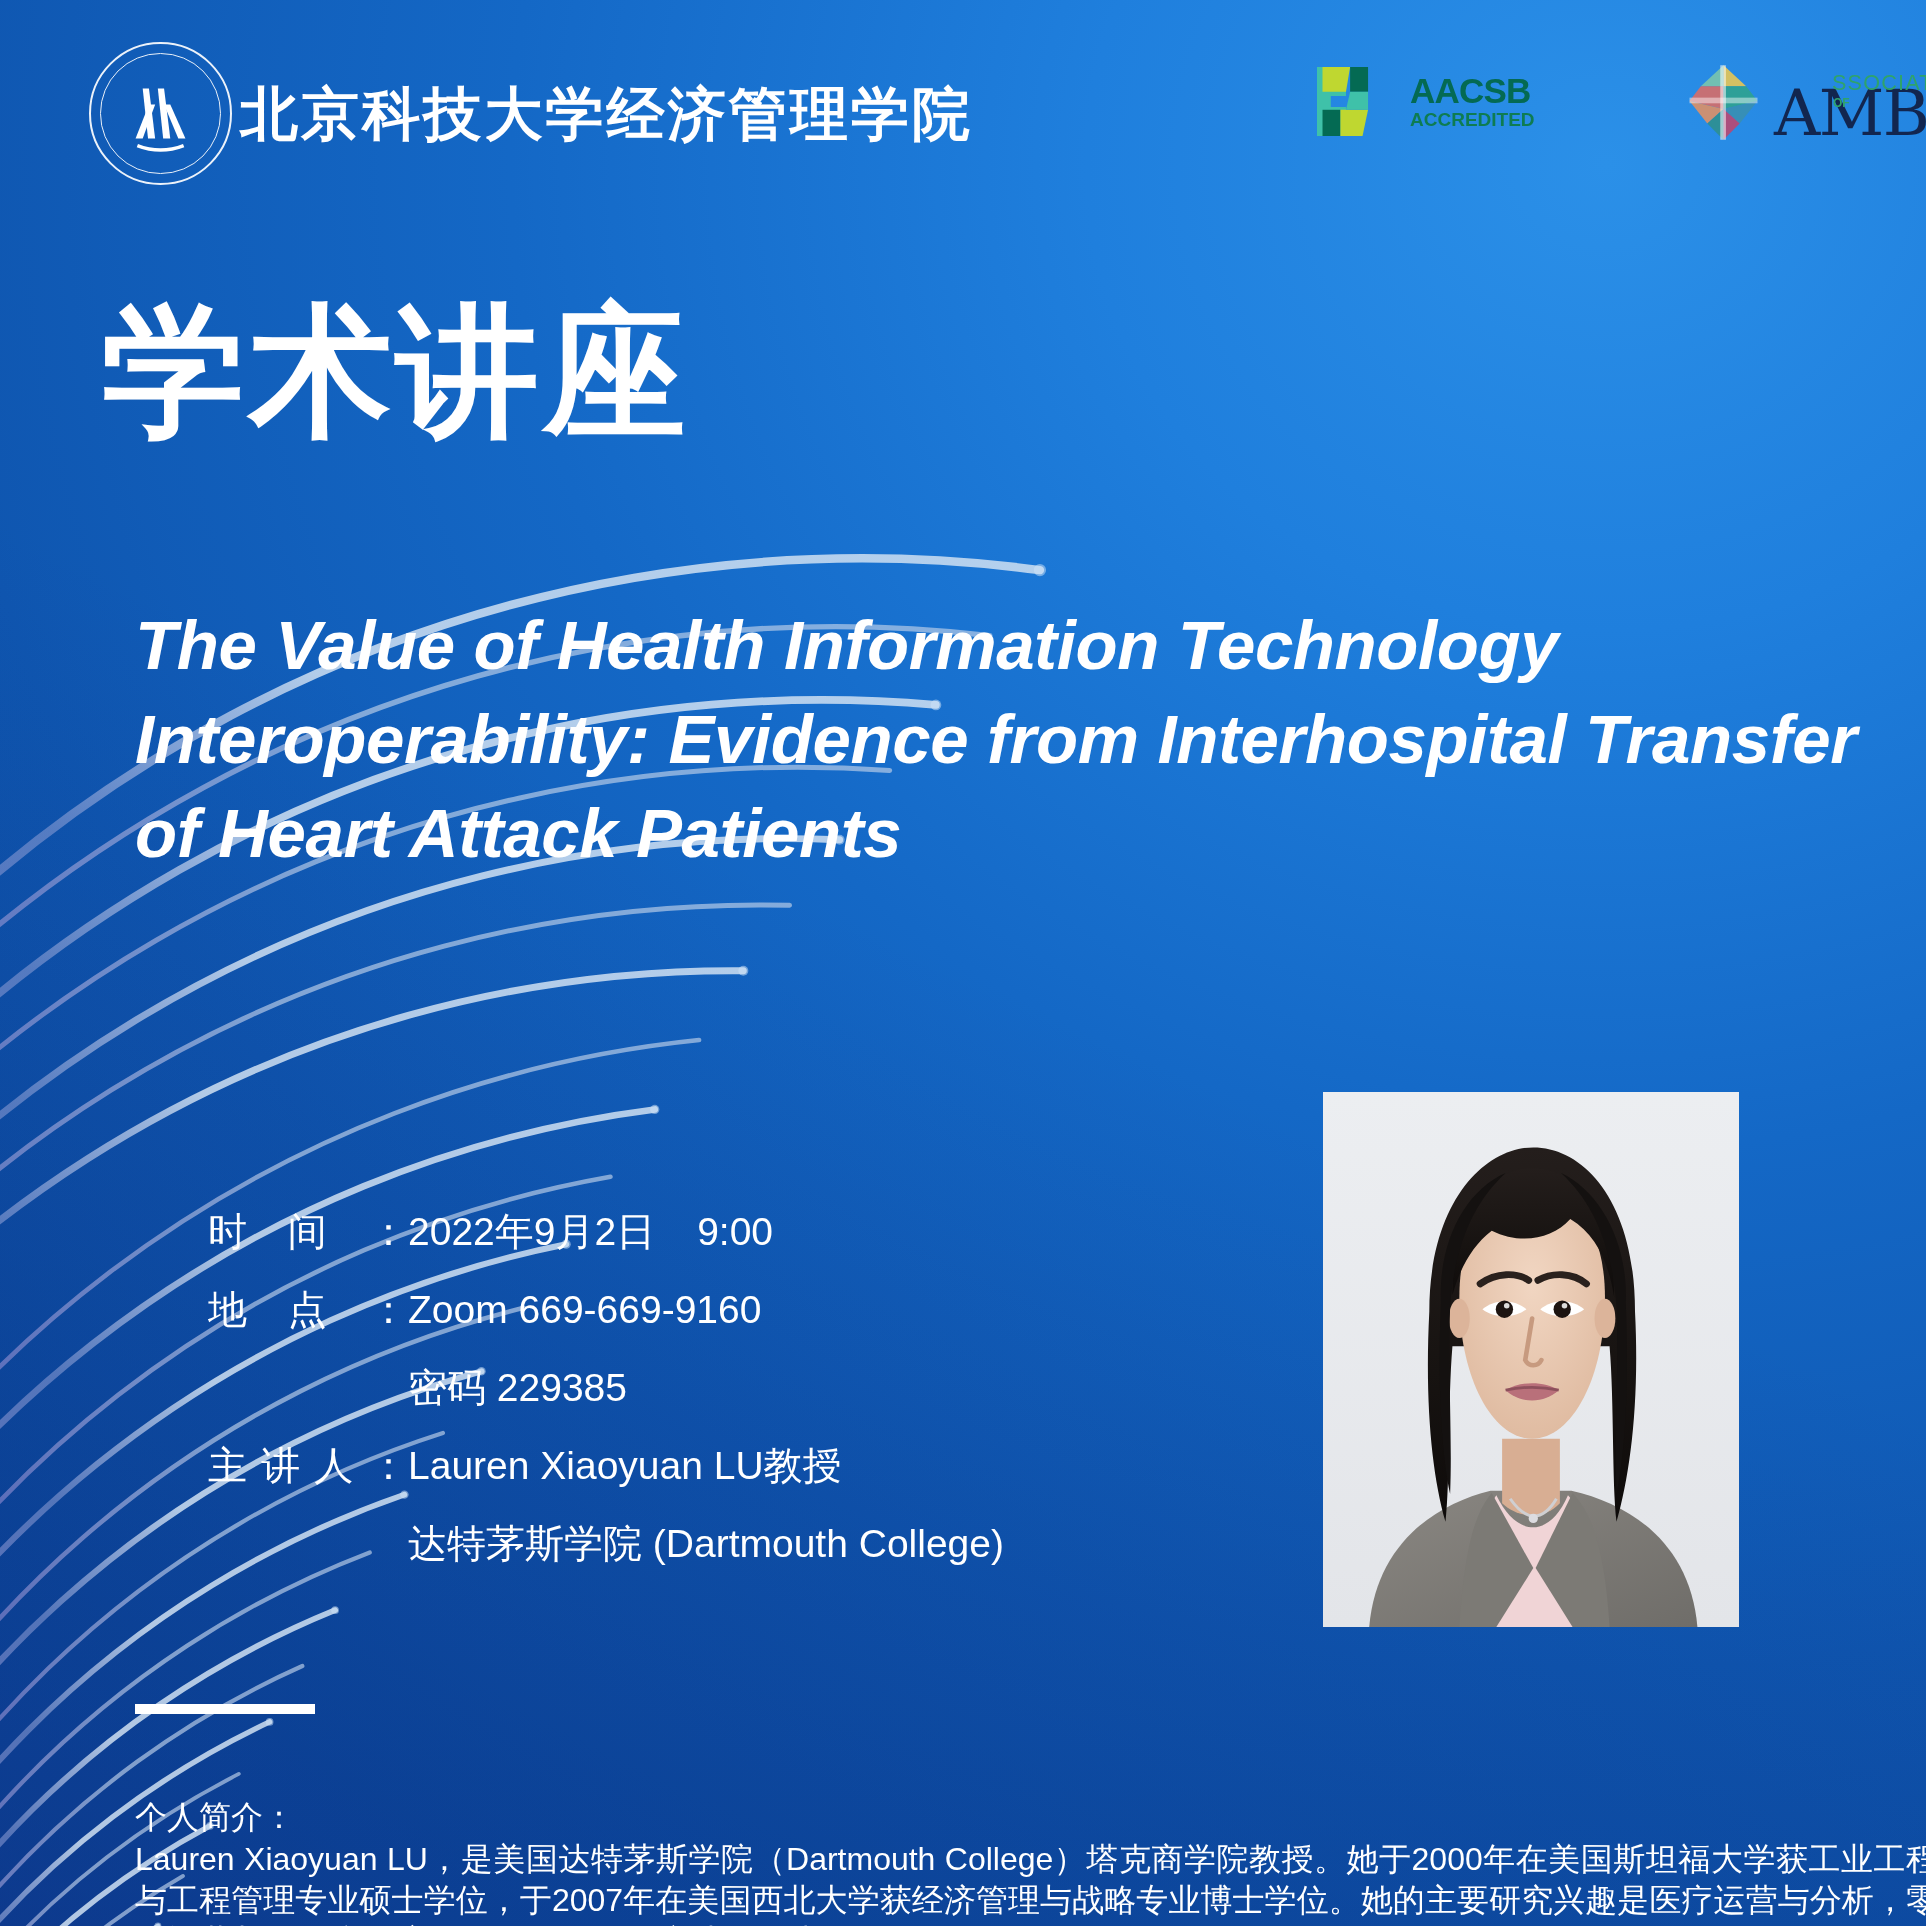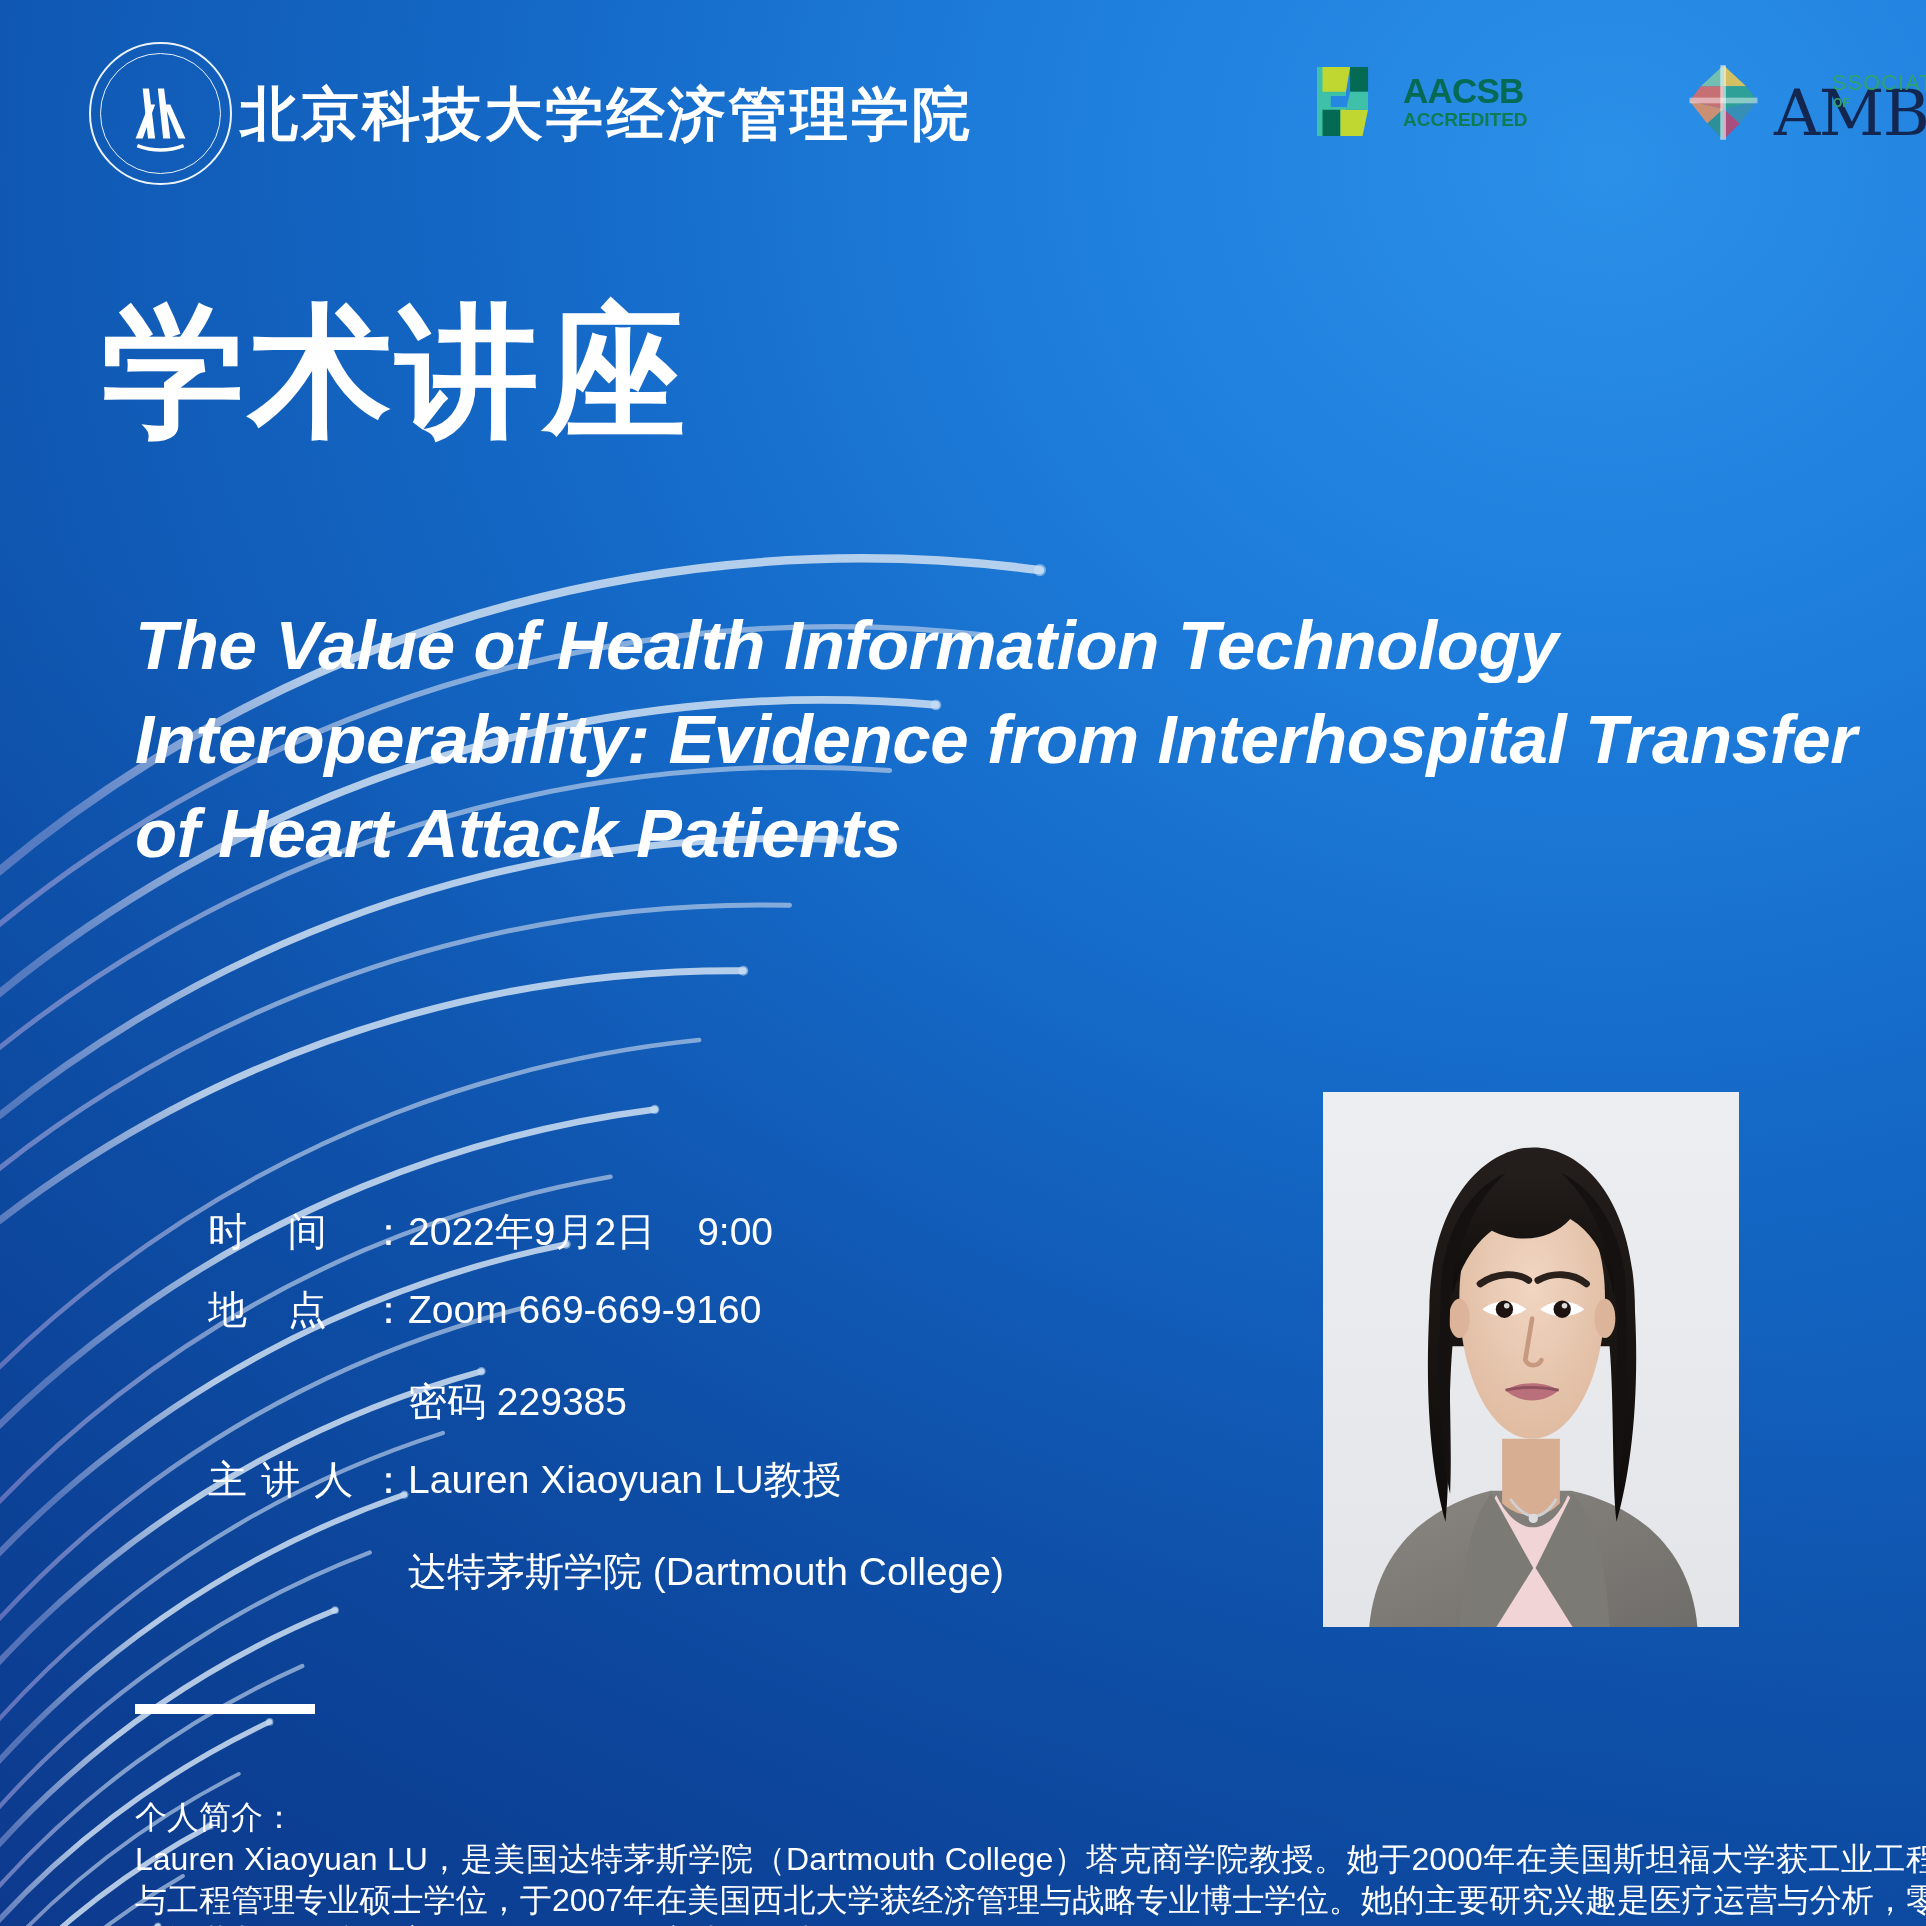--- a/index.html
+++ b/index.html
@@ -41,21 +41,21 @@
   .brand-cn{
     font-size:58px;line-height:1;color:#fff;font-weight:bold;letter-spacing:3.1px;
     font-family:"DejaVu Serif","Liberation Serif",serif;white-space:nowrap;
   }
   .brand-en{
     font-size:28.5px;line-height:1;color:#fff;font-weight:bold;letter-spacing:-0.4px;
     white-space:nowrap;
   }
 
   
-  .aacsb{position:absolute;left:1317px;top:67px;display:flex;align-items:center;gap:17px;}
+  .aacsb{position:absolute;left:1317px;top:67px;display:flex;align-items:center;gap:24px;}
   .aacsb-mark{width:69px;height:69px;position:relative;flex:0 0 auto;}
   .aacsb-label{display:flex;flex-direction:column;gap:2.3px;}
   .aacsb-label .l1{font-size:35px;font-weight:bold;color:#046A53;line-height:.95;letter-spacing:-0.8px;}
   .aacsb-label .l2{font-size:19px;font-weight:bold;color:#0E7C52;line-height:1;letter-spacing:0px;}
 
   
   .amba{position:absolute;left:1683px;top:62px;display:flex;align-items:center;gap:10px;}
   .amba-mark{width:81px;height:81px;flex:0 0 auto;}
   .amba-word{position:relative;width:247px;height:77px;}
   .amba-assoc{
@@ -88,21 +88,21 @@
   .drow{display:flex;align-items:baseline;margin-bottom:25.4px;font-size:39px;color:#fff;line-height:1.35;}
   .dlabel{
     flex:0 0 auto;width:200px;white-space:nowrap;
     display:flex;justify-content:space-between;
   }
   .dlabel .ch{display:inline-block;}
   .dlabel .colon{margin-left:1.5px;}
   .dval{flex:1 1 auto;white-space:nowrap;}
   .dval .gap{display:inline-block;width:42px;}
   .drow.indent{padding-left:200px;margin-bottom:25.4px;}
-  .drow.indent .dval{white-space:nowrap;margin-top:14px;}
+  .drow.indent .dval{white-space:nowrap;}
 
   .rule{
     position:absolute;left:135px;top:1704px;width:180px;height:10px;background:#fff;
   }
 
   
   .photo-frame{
     position:absolute;left:1323px;top:1092px;width:416px;height:535px;
     background:#e8e9ec;overflow:hidden;
   }

